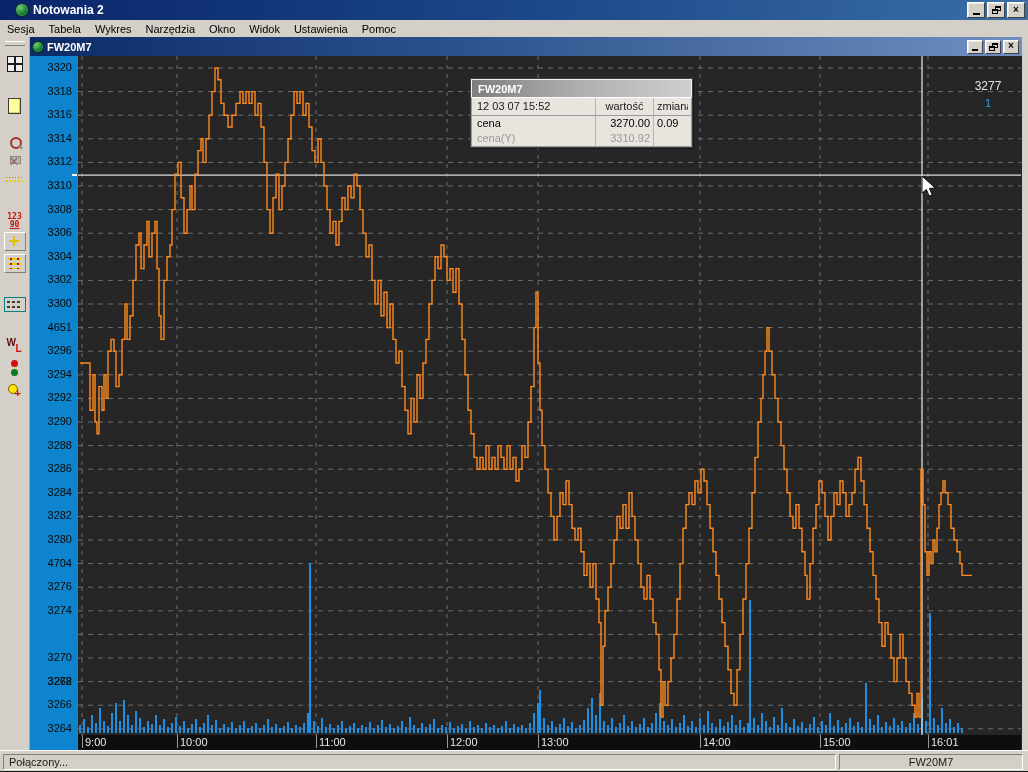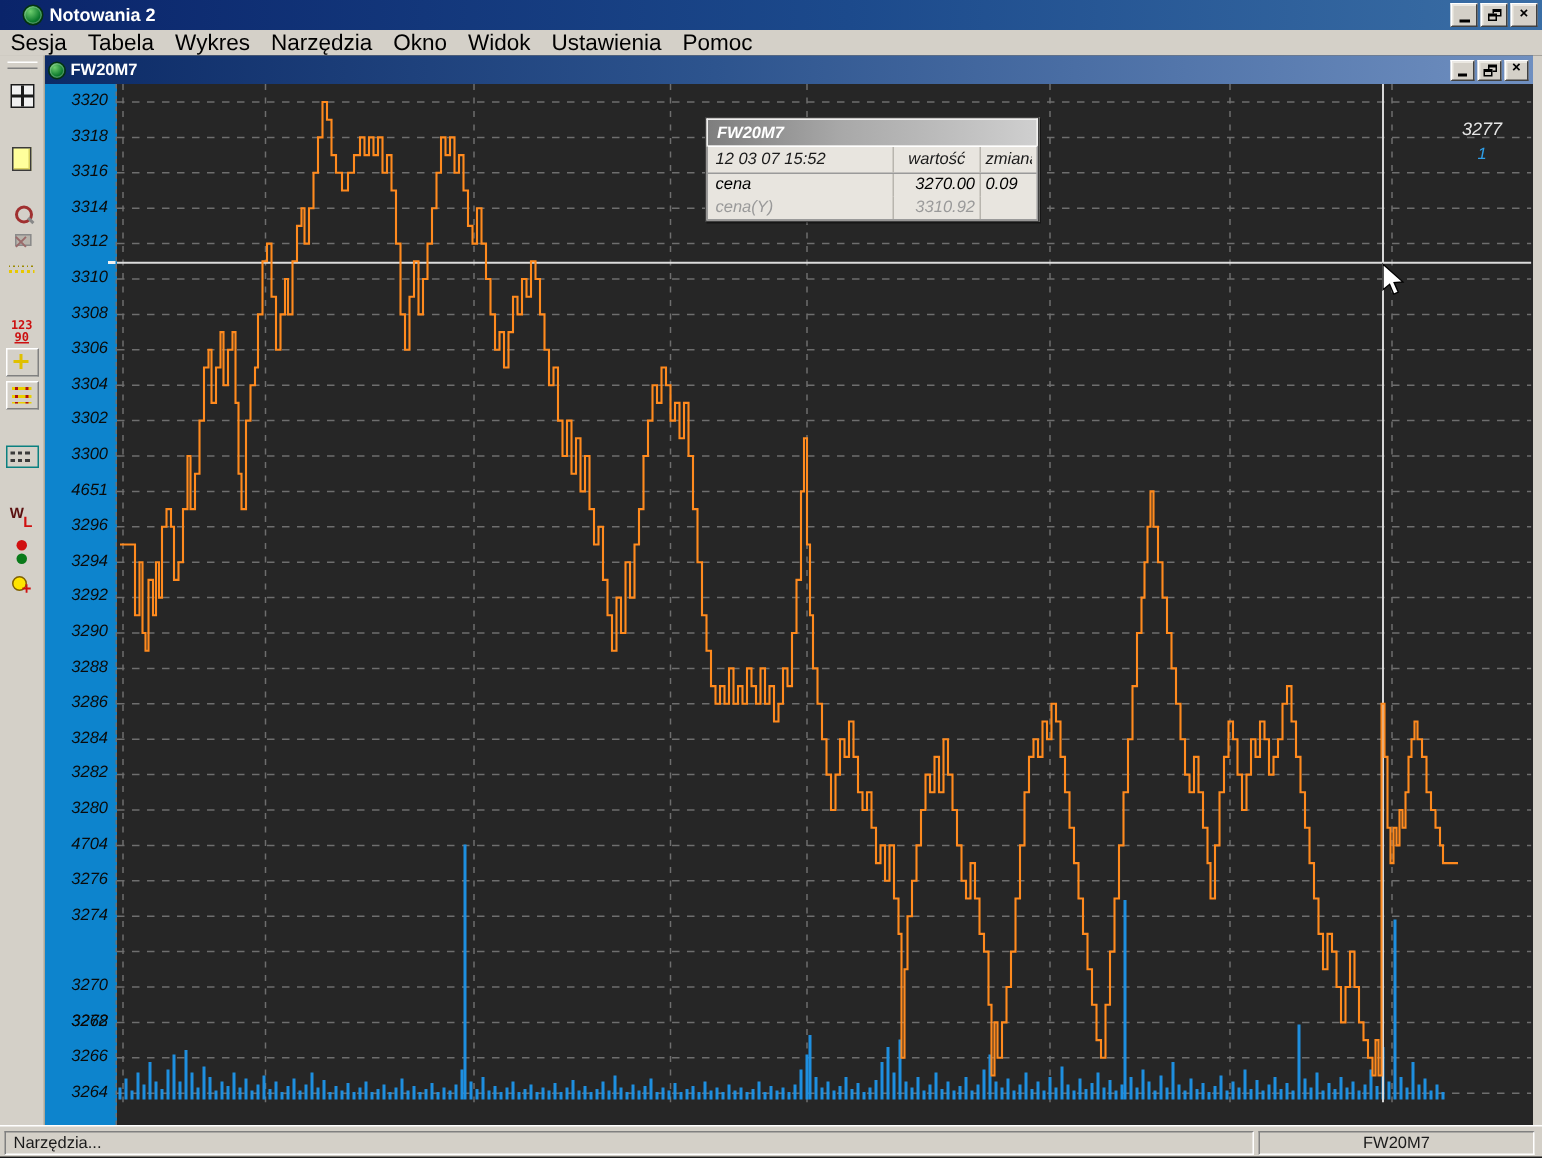--- a/index.html
+++ b/index.html
@@ -22,21 +22,21 @@
     font-size:9px;font-weight:bold;color:#000;line-height:1;}
   .ic-min{width:7px;height:2px;background:#000;margin-top:7px;}
   .ic-restore{position:relative;width:9px;height:8px;}
   .ic-restore:before{content:"";position:absolute;right:0;top:0;width:6px;height:5px;
     border:1px solid #000;border-top-width:2px;box-sizing:border-box;}
   .ic-restore:after{content:"";position:absolute;left:0;bottom:0;width:6px;height:5px;
     border:1px solid #000;border-top-width:2px;background:#d4d0c8;box-sizing:border-box;}
   .ic-close{font-size:10px;font-weight:bold;margin-top:-1px;}
   
   .menubar{position:absolute;left:0;top:20px;width:1028px;height:17px;background:#d4d0c8;
-    display:flex;align-items:center;font-size:15px;color:#000;border-bottom:1px solid #c0bcb4;}
+    display:flex;align-items:center;font-size:11px;color:#000;border-bottom:1px solid #c0bcb4;}
   .menu-item{padding:1px 7px;cursor:default;}
   
   .toolbar{position:absolute;left:0;top:37px;width:30px;height:713px;background:#d4d0c8;
     border-right:1px solid #aca899;display:flex;flex-direction:column;align-items:center;box-sizing:border-box;}
   .tb-handle{width:20px;height:3px;margin-top:4px;border-top:1px solid #fff;border-bottom:1px solid #808080;}
   .tb{position:relative;}
   .window-layout-icon{margin-top:10px;width:14px;height:14px;border:1px solid #1a1a1a;background:
      linear-gradient(#1a1a1a,#1a1a1a) 6px 0/2px 100% no-repeat,
      linear-gradient(#1a1a1a,#1a1a1a) 0 6px/100% 2px no-repeat,#f0f0f0;}
   .new-chart-icon{margin-top:26px;width:11px;height:14px;background:#ffff9c;border:1px solid #3a3a3a;
@@ -80,21 +80,21 @@
   .add-icon .plus{position:absolute;left:7px;top:3px;color:#d01010;font-weight:bold;font-size:11px;}
   
   .chart-window{position:absolute;left:30px;top:37px;width:998px;height:713px;background:#262626;
     border-right:6px solid #d4d0c8;box-sizing:border-box;}
   .chart-titlebar{position:absolute;left:0;top:0;width:992px;height:19px;
     background:linear-gradient(90deg,#0c2a66,#2d548e 45%,#6f8fc0);
     display:flex;align-items:center;padding-left:2px;box-sizing:border-box;}
   .chart-titlebar .t-text{color:#fff;font-weight:bold;font-size:11px;margin-left:3px;flex:1;}
   .chart-titlebar .wbtn{width:14px;height:12px;font-size:8px;}
   .chart-titlebar .ic-min{width:6px;height:2px;margin-top:6px;}
-  .chart-body{position:absolute;left:0;top:19px;width:992px;height:694px;font-style:italic;}
+  .chart-body{position:absolute;left:0;top:19px;width:992px;height:694px;}
   .yaxis{position:absolute;left:0;top:0;width:48px;height:694px;background:#0d84cd;
     border-right:1px dashed #6e6e6e;box-sizing:border-box;}
   .ytick{position:absolute;right:5px;width:40px;text-align:right;font-size:11px;color:#0a0a0a;}
   .y-cross-tick{position:absolute;right:0;width:5px;height:2px;background:#f0f0f0;}
   .plot{position:absolute;left:48px;top:0;width:943px;height:679px;background:#262626;overflow:hidden;}
   .plot svg{position:absolute;left:0;top:0;}
   .timeaxis{position:absolute;left:48px;top:679px;width:943px;height:15px;background:#0e0e0e;overflow:hidden;}
   .xtick-label{position:absolute;top:1px;font-size:11px;color:#e8e8e8;white-space:nowrap;}
   .xtick-mark{position:absolute;top:0;width:1px;height:13px;background:#9a9a9a;}
   .end-label{position:absolute;width:44px;text-align:center;font-size:12px;}
@@ -486,20 +486,38 @@
           <rect x="957" y="723" width="2" height="10" fill="#1e8fe0"></rect>
           <rect x="961" y="728" width="2" height="5" fill="#1e8fe0"></rect>
           <line x1="78" x2="1021" y1="175.1" y2="175.1" stroke="#dcdcdc" stroke-width="1.3"></line>
           <line x1="922" x2="922" y1="56" y2="735" stroke="#dcdcdc" stroke-width="1.3"></line>
           <path d="M80 363H88V363H90V410.2H93V374.8H95V422H97V433.8H99V386.6H102V410.2H104V374.8H106V398.4H108V351.2H111V339.4H114V351.2H116V386.6H119V374.8H122V339.4H125V304H127V339.4H130V315.8H133V280.4H136V245H139V233.2H141V268.6H144V245H147V221.4H149V256.8H152V233.2H155V221.4H157V268.6H159V315.8H161V339.4H164V280.4H167V256.8H170V245H172V209.6H175V174.2H178V162.4H181V197.8H184V233.2H187V209.6H190V186H192V209.6H195V174.2H198V150.6H201V138.8H203V162.4H206V138.8H209V115.2H212V91.6H215V68H218V79.8H221V103.4H224V115.2H228V127H232V115.2H236V103.4H240V91.6H243V103.4H246V91.6H249V103.4H252V91.6H255V115.2H258V103.4H261V127H264V162.4H267V209.6H270V233.2H273V197.8H276V174.2H279V209.6H282V186H285V162.4H288V138.8H291V115.2H294V91.6H297V103.4H300V91.6H303V115.2H306V103.4H309V127H312V150.6H315V162.4H318V138.8H321V162.4H324V186H327V209.6H330V233.2H333V221.4H336V245H339V221.4H342V197.8H345V209.6H348V186H351V197.8H354V174.2H357V186H360V209.6H363V233.2H366V256.8H369V245H372V280.4H375V304H378V280.4H381V315.8H384V292.2H387V327.6H390V304H393V339.4H396V363H399V351.2H402V386.6H405V410.2H408V433.8H411V398.4H414V422H417V374.8H420V398.4H423V363H426V339.4H429V304H432V280.4H435V256.8H438V268.6H441V245H444V256.8H447V280.4H450V268.6H453V292.2H456V268.6H459V304H462V339.4H465V374.8H468V410.2H471V433.8H474V457.4H477V469.2H480V457.4H483V469.2H486V445.6H489V469.2H492V457.4H495V469.2H498V445.6H501V457.4H504V469.2H507V445.6H510V469.2H513V457.4H516V481H519V469.2H522V445.6H525V457.4H528V422H531V386.6H534V327.6H536V292.2H538V363H540V410.2H542V445.6H545V469.2H548V492.8H551V516.4H554V540H557V516.4H560V492.8H563V504.6H566V481H569V504.6H572V528.2H575V540H578V528.2H581V551.8H584V575.4H587V563.6H590V587.2H593V563.6H596V599H599V622.6H601V705.2H603V646.2H605V610.8H608V587.2H611V563.6H614V540H617V516.4H620V528.2H623V504.6H626V528.2H629V492.8H632V516.4H635V540H638V563.6H641V587.2H644V599H647V575.4H650V599H653V622.6H656V634.4H659V669.8H661V717H663V681.6H665V705.2H668V681.6H671V658H674V634.4H677V599H680V563.6H683V528.2H686V504.6H689V492.8H692V504.6H695V481H698V492.8H701V469.2H704V481H707V504.6H710V528.2H713V551.8H716V575.4H719V599H722V622.6H725V646.2H728V669.8H731V693.4H734V705.2H737V669.8H740V634.4H743V599H746V563.6H749V528.2H752V492.8H755V457.4H758V422H761V398.4H763V374.8H765V351.2H767V327.6H769V351.2H772V374.8H775V398.4H778V422H781V445.6H784V469.2H787V492.8H790V516.4H793V528.2H796V504.6H799V528.2H802V551.8H805V575.4H807V599H810V563.6H813V528.2H816V504.6H819V481H822V492.8H825V516.4H828V540H831V516.4H834V492.8H837V504.6H840V481H843V492.8H846V516.4H849V504.6H852V492.8H855V469.2H858V457.4H861V481H864V504.6H867V528.2H870V551.8H873V575.4H876V599H879V622.6H882V646.2H885V622.6H888V634.4H891V658H894V681.6H897V658H900V634.4H903V658H906V681.6H909V693.4H912V705.2H915V717H917V693.4H919V717H921V469.2H923V504.6H925V551.8H927V575.4H929V551.8H931V563.6H933V540H935V551.8H937V528.2H939V504.6H941V492.8H943V481H945V492.8H948V504.6H951V528.2H954V540H957V551.8H960V563.6H962V575.4H972V575.4" fill="none" stroke="#ff8a1e" stroke-width="1.4"></path>
           <path d="M922 176.1 l0 17 l4.4 -3.6 l2.8 6.6 l3 -1.3 l-2.8 -6.4 l5.8 -0.5 Z" fill="#ffffff" stroke="#000" stroke-width="0.9"></path>
         </svg>
         <div class="end-label end-price" style="left: 888px; top: 23px;">3277</div>
         <div class="end-label end-vol" style="left: 888px; top: 41px;">1</div>
       </div>
+    <div class="timeaxis">
+        <div class="xtick-mark" style="left: 4px;"></div>
+        <div class="xtick-label" style="left: 7px;">9:00</div>
+        <div class="xtick-mark" style="left: 99px;"></div>
+        <div class="xtick-label" style="left: 102px;">10:00</div>
+        <div class="xtick-mark" style="left: 238px;"></div>
+        <div class="xtick-label" style="left: 241px;">11:00</div>
+        <div class="xtick-mark" style="left: 369px;"></div>
+        <div class="xtick-label" style="left: 372px;">12:00</div>
+        <div class="xtick-mark" style="left: 460px;"></div>
+        <div class="xtick-label" style="left: 463px;">13:00</div>
+        <div class="xtick-mark" style="left: 622px;"></div>
+        <div class="xtick-label" style="left: 625px;">14:00</div>
+        <div class="xtick-mark" style="left: 742px;"></div>
+        <div class="xtick-label" style="left: 745px;">15:00</div>
+        <div class="xtick-mark" style="left: 850px;"></div>
+        <div class="xtick-label" style="left: 853px;">16:01</div>
+      </div>
 
     <div class="tooltip">
       <div class="tt-title">FW20M7</div>
       <div class="tt-table">
         <div class="tt-row tt-head">
           <div class="tt-c1">12 03 07 15:52</div>
           <div class="tt-c2">wartość</div>
           <div class="tt-c3">zmiana</div>
         </div>
         <div id="tt-rows">
@@ -513,16 +531,16 @@
               <div class="tt-c2">3310.92</div>
               <div class="tt-c3"></div>
             </div>
           </div>
       </div>
     </div>
   </div>
 </div>
 
 <div class="statusbar">
-  <div class="sb-panel sb-left">Narzędzia...</div>
+  <div class="sb-panel sb-left">Połączony...</div>
   <div class="sb-panel sb-right">FW20M7</div>
   <div class="bottom-line"></div>
 </div>
 
 </body></html>

